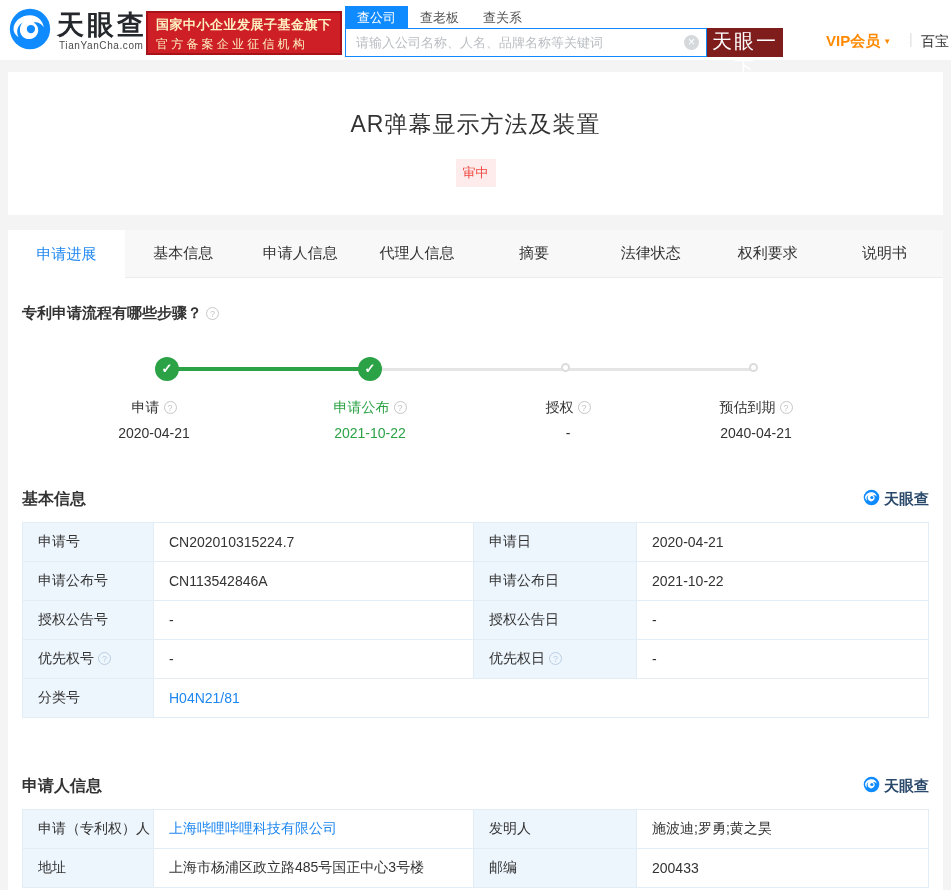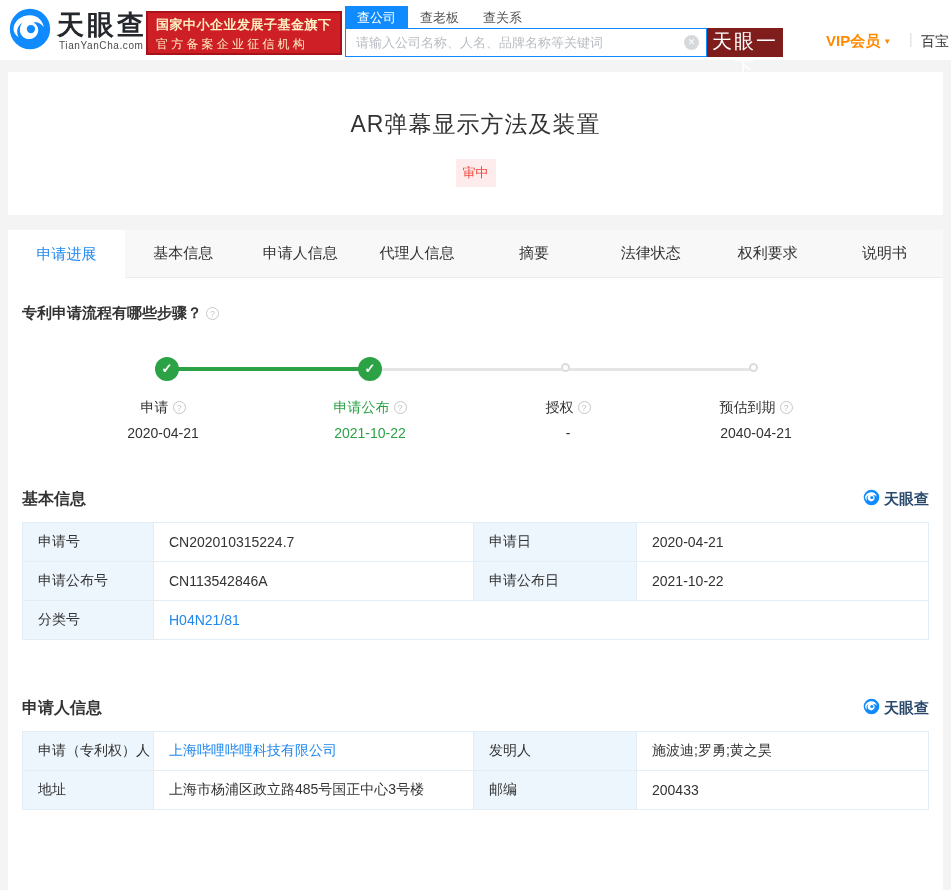--- a/index.html
+++ b/index.html
@@ -159,21 +159,21 @@
       <div class="timeline">
         <div class="tl-line green" style="left:145px; width:203px;"></div>
         <div class="tl-line gray" style="left:348px; width:198px;"></div>
         <div class="tl-line gray" style="left:546px; width:188px;"></div>
 
         <div class="tl-dot-done" style="left:133px;">✓</div>
         <div class="tl-dot-done" style="left:336px;">✓</div>
         <div class="tl-dot-pending" style="left:539px;"></div>
         <div class="tl-dot-pending" style="left:727px;"></div>
 
-        <div class="tl-step" style="left:56px;">
+        <div class="tl-step" style="left:47px;">
           <div class="tl-label"><span>申请</span><span class="help">?</span></div>
           <div class="tl-date">2020-04-21</div>
         </div>
         <div class="tl-step current" style="left:263px;">
           <div class="tl-label"><span>申请公布</span><span class="help">?</span></div>
           <div class="tl-date">2021-10-22</div>
         </div>
         <div class="tl-step" style="left:461px;">
           <div class="tl-label"><span>授权</span><span class="help">?</span></div>
           <div class="tl-date">-</div>
@@ -212,20 +212,32 @@
           <td class="lbl">申请日</td>
           <td>2020-04-21</td>
         </tr>
         <tr>
           <td class="lbl">申请公布号</td>
           <td>CN113542846A</td>
           <td class="lbl">申请公布日</td>
           <td>2021-10-22</td>
         </tr>
         <tr>
+          <td class="lbl">授权公告号</td>
+          <td>-</td>
+          <td class="lbl">授权公告日</td>
+          <td>-</td>
+        </tr>
+        <tr>
+          <td class="lbl"><span>优先权号</span><span class="help">?</span></td>
+          <td>-</td>
+          <td class="lbl"><span>优先权日</span><span class="help">?</span></td>
+          <td>-</td>
+        </tr>
+        <tr>
           <td class="lbl">分类号</td>
           <td colspan="3"><a class="lnk">H04N21/81</a></td>
         </tr>
       </tbody>
         </table>
 
       <div class="sec-head applicant">
         <span class="sec-title">申请人信息</span>
         <span class="wm">
           <span>

